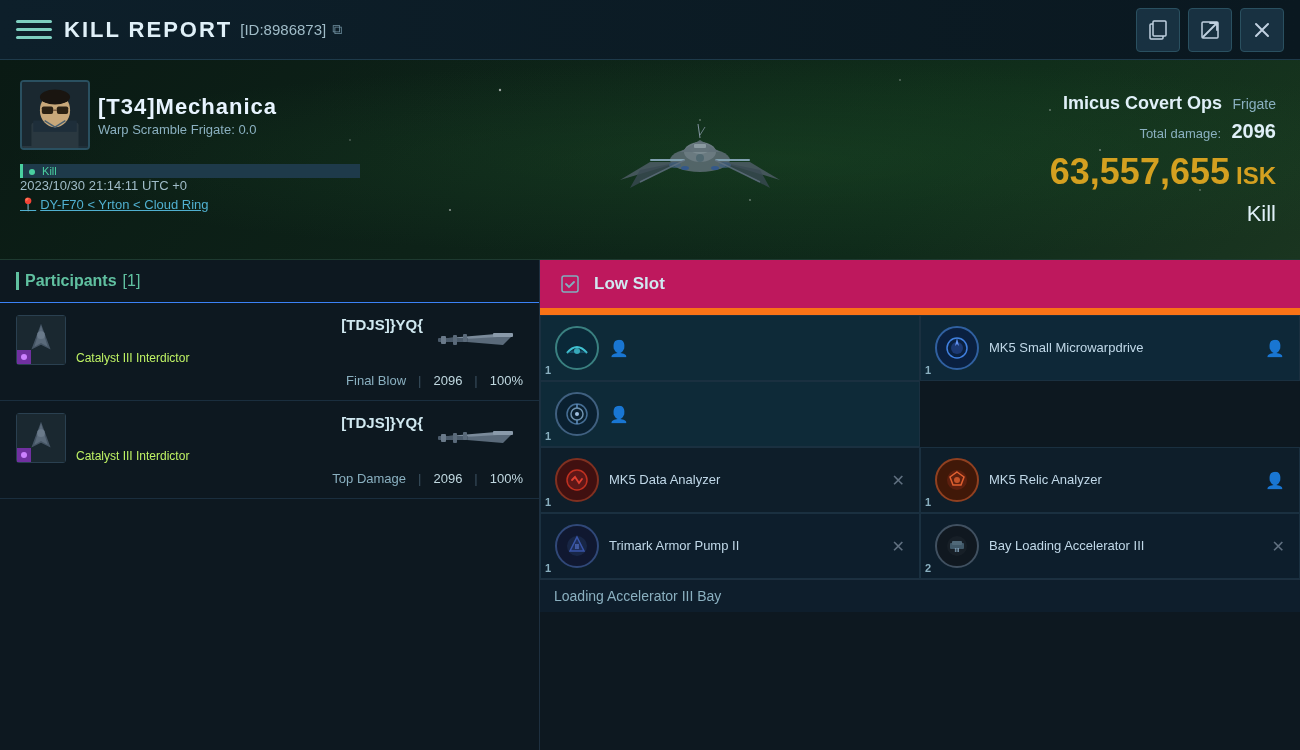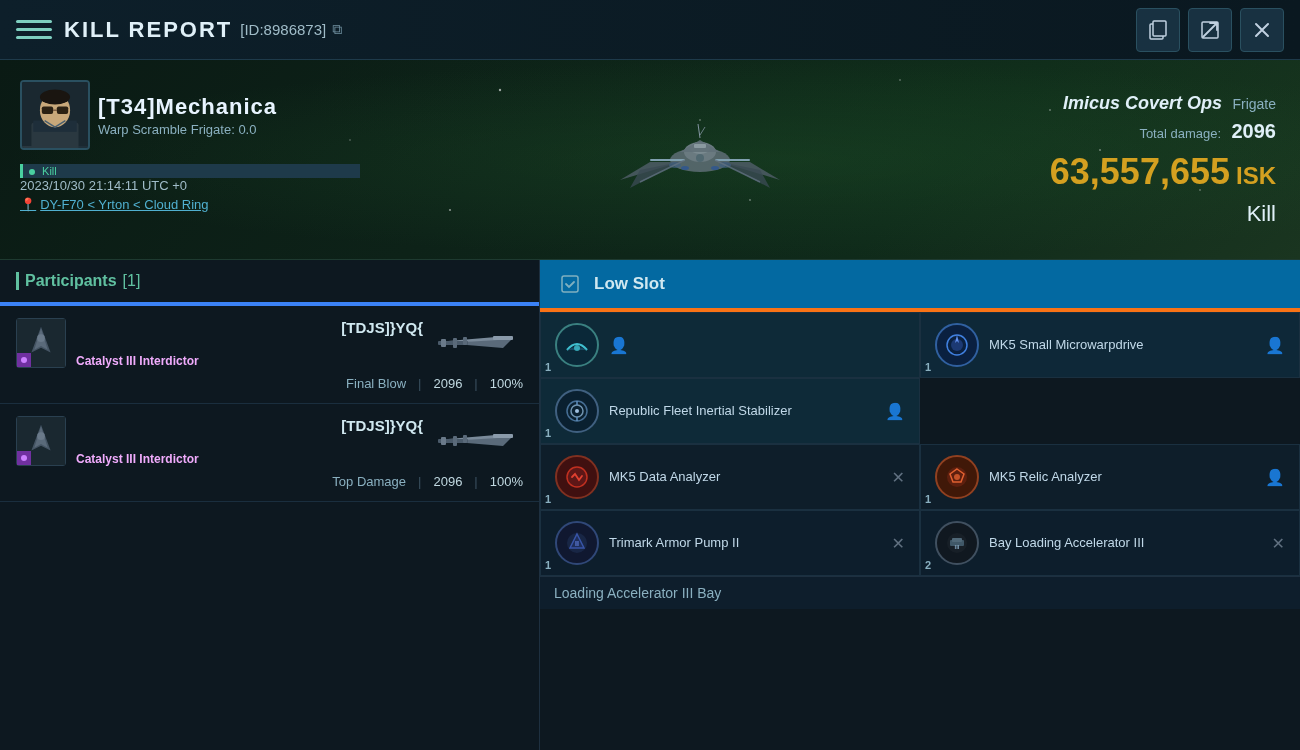--- a/index.html
+++ b/index.html
@@ -171,21 +171,20 @@
       align-items: flex-end;
       justify-content: center;
       padding: 20px 24px;
       z-index: 2;
       flex-shrink: 0;
     }
     .ship-class {
       font-size: 18px;
       color: #e0f0f8;
       font-weight: bold;
-      font-style: italic;
     }
     .ship-type {
       font-size: 14px;
       color: #8ab0c0;
     }
     .total-damage-label {
       font-size: 13px;
       color: #8ab0c0;
       margin-top: 8px;
     }
@@ -221,21 +220,21 @@
     
     .left-panel {
       width: 540px;
       flex-shrink: 0;
       background: #0d1820;
       border-right: 1px solid #1e3040;
       overflow-y: auto;
     }
     .participants-header {
       padding: 12px 16px;
-      border-bottom: 4px solid #3b82f6;
+      border-bottom: 1px solid #3b82f6;
       display: flex;
       align-items: center;
       gap: 6px;
     }
     .participants-title {
       font-size: 16px;
       color: #60c0a0;
       font-weight: bold;
     }
     .participants-count {
@@ -284,23 +283,22 @@
     }
     .participant-info { flex: 1; }
     .participant-name {
       font-size: 15px;
       color: #d0e8f0;
       font-weight: bold;
       text-align: right;
     }
     .participant-ship {
       font-size: 12px;
-      color: #f0abfc;
+      color: #bef264;
       margin-top: 18px;
-      font-weight: bold;
     }
     .participant-weapon {
       width: 90px;
       height: 50px;
       flex-shrink: 0;
     }
     .participant-stats {
       display: flex;
       align-items: center;
       justify-content: flex-end;
@@ -320,22 +318,22 @@
     .right-panel {
       flex: 1;
       background: #0d1820;
       overflow-y: auto;
     }
     .section-header {
       display: flex;
       align-items: center;
       gap: 10px;
       padding: 10px 16px;
-      background: #0369a1;
-      border-bottom: 4px solid #f97316;
+      background: #be185d;
+      border-bottom: 7px solid #f97316;
     }
     .section-icon {
       width: 28px;
       height: 28px;
       display: flex;
       align-items: center;
       justify-content: center;
       color: #80b0c0;
       font-size: 18px;
     }
@@ -693,21 +691,20 @@
         <span class="equipment-item-qty">1</span>
         <div class="equipment-icon" style="border-color:#406080;background:#0a2030;">
           <svg width="30" height="30" viewBox="0 0 30 30" fill="none">
             <circle cx="15" cy="15" r="10" stroke="#6090c0" stroke-width="1.5" fill="none" opacity="0.7"></circle>
             <circle cx="15" cy="15" r="6" stroke="#8ab0d0" stroke-width="1.5" fill="none" opacity="0.8"></circle>
             <circle cx="15" cy="15" r="2" fill="#a0c0e0"></circle>
             <line x1="15" y1="5" x2="15" y2="9" stroke="#6090c0" stroke-width="1.5"></line>
             <line x1="15" y1="21" x2="15" y2="25" stroke="#6090c0" stroke-width="1.5"></line>
           </svg>
         </div>
-        <span class="equipment-name">Republic Fleet Inertial Stabilizer</span>
         <span class="equipment-person-icon">👤</span>
       </div>
     </div>
 
 
     <div class="equipment-grid">
 
       <div class="equipment-item" style="background:#0e1e2a;">
         <span class="equipment-item-qty">1</span>
         <div class="equipment-icon" style="border-color:#803020;background:#401010;">

